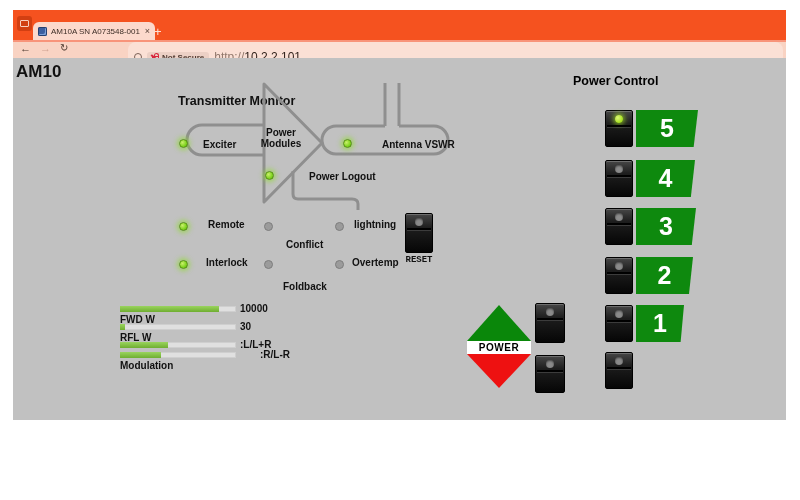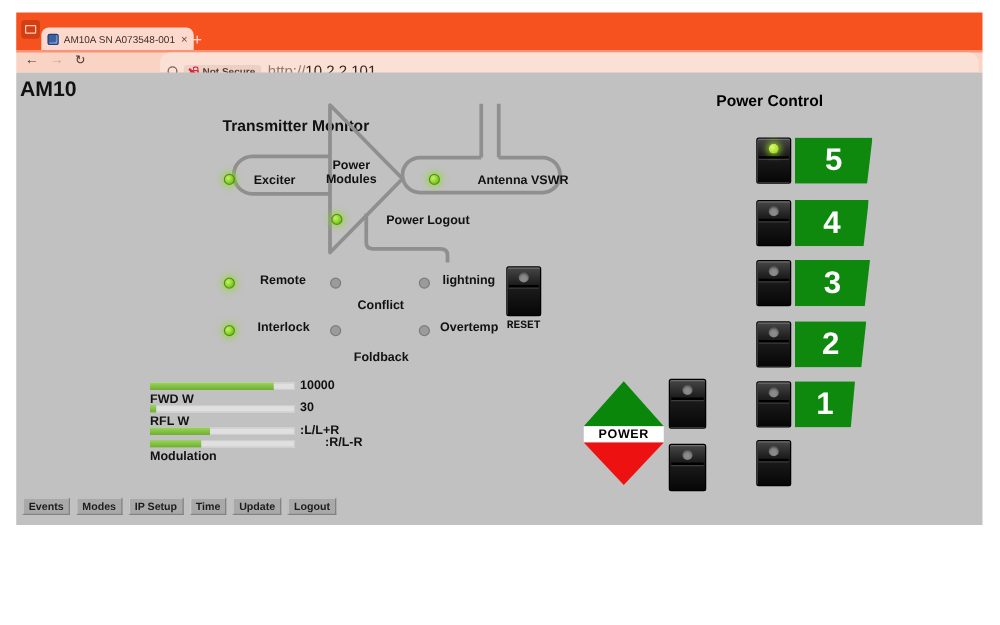--- a/index.html
+++ b/index.html
@@ -172,28 +172,20 @@
     <div class="mtrack" style="left:107px; top:284px;">
         <div class="mfill" style="width: 41%;"></div>
       </div>
     <div class="mval" style="left:227px; top:281px;">:L/L+R</div>
     <div class="mtrack" style="left:107px; top:294px;">
         <div class="mfill" style="width: 35%;"></div>
       </div>
     <div class="mval" style="left:227px; top:291px;margin-left:20px;">:R/L-R</div>
     <div class="mlab" style="left:107px; top:302px;">Modulation</div>
 
-    <div class="footer">
-      <button class="fbtn">Events</button>
-      <button class="fbtn">Modes</button>
-      <button class="fbtn">IP Setup</button>
-      <button class="fbtn">Time</button>
-      <button class="fbtn">Update</button>
-      <button class="fbtn">Logout</button>
-    </div>
 
     <div class="tri-up"></div>
     <div class="powerband">POWER</div>
     <div class="tri-down"></div>
     <div class="blackbtn" style="left:522px; top:245px; width:30px; height:40px;">
       <div class="b-led"></div>
         <div class="b-groove"></div>
     </div>
     <div class="blackbtn" style="left:522px; top:297px; width:30px; height:38px;">
       <div class="b-led"></div>

